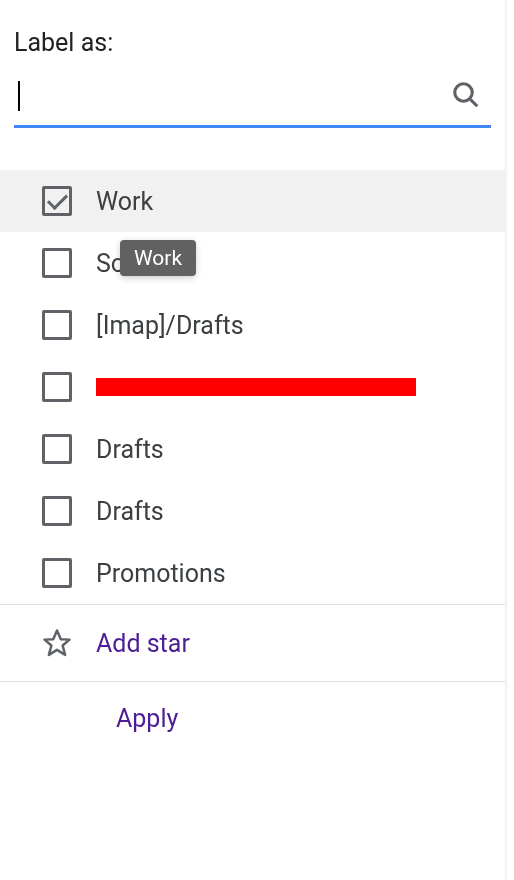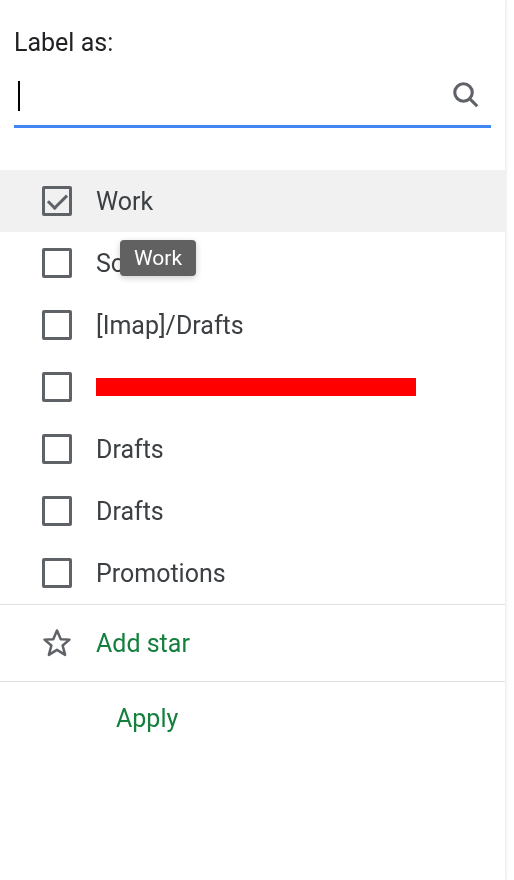--- a/index.html
+++ b/index.html
@@ -125,21 +125,21 @@
     }
     .star-icon-wrap {
       width: 30px;
       margin-right: 24px;
       display: flex;
       align-items: center;
       justify-content: center;
     }
     .action-text {
       font-size: 25px;
-      color: #15803d;
+      color: #4c1d95;
     }
     .apply-item {
       padding: 22px 14px 22px 96px;
       cursor: pointer;
       margin-left: 20px;
     }
   </style>
 </head>
 <body>
 

